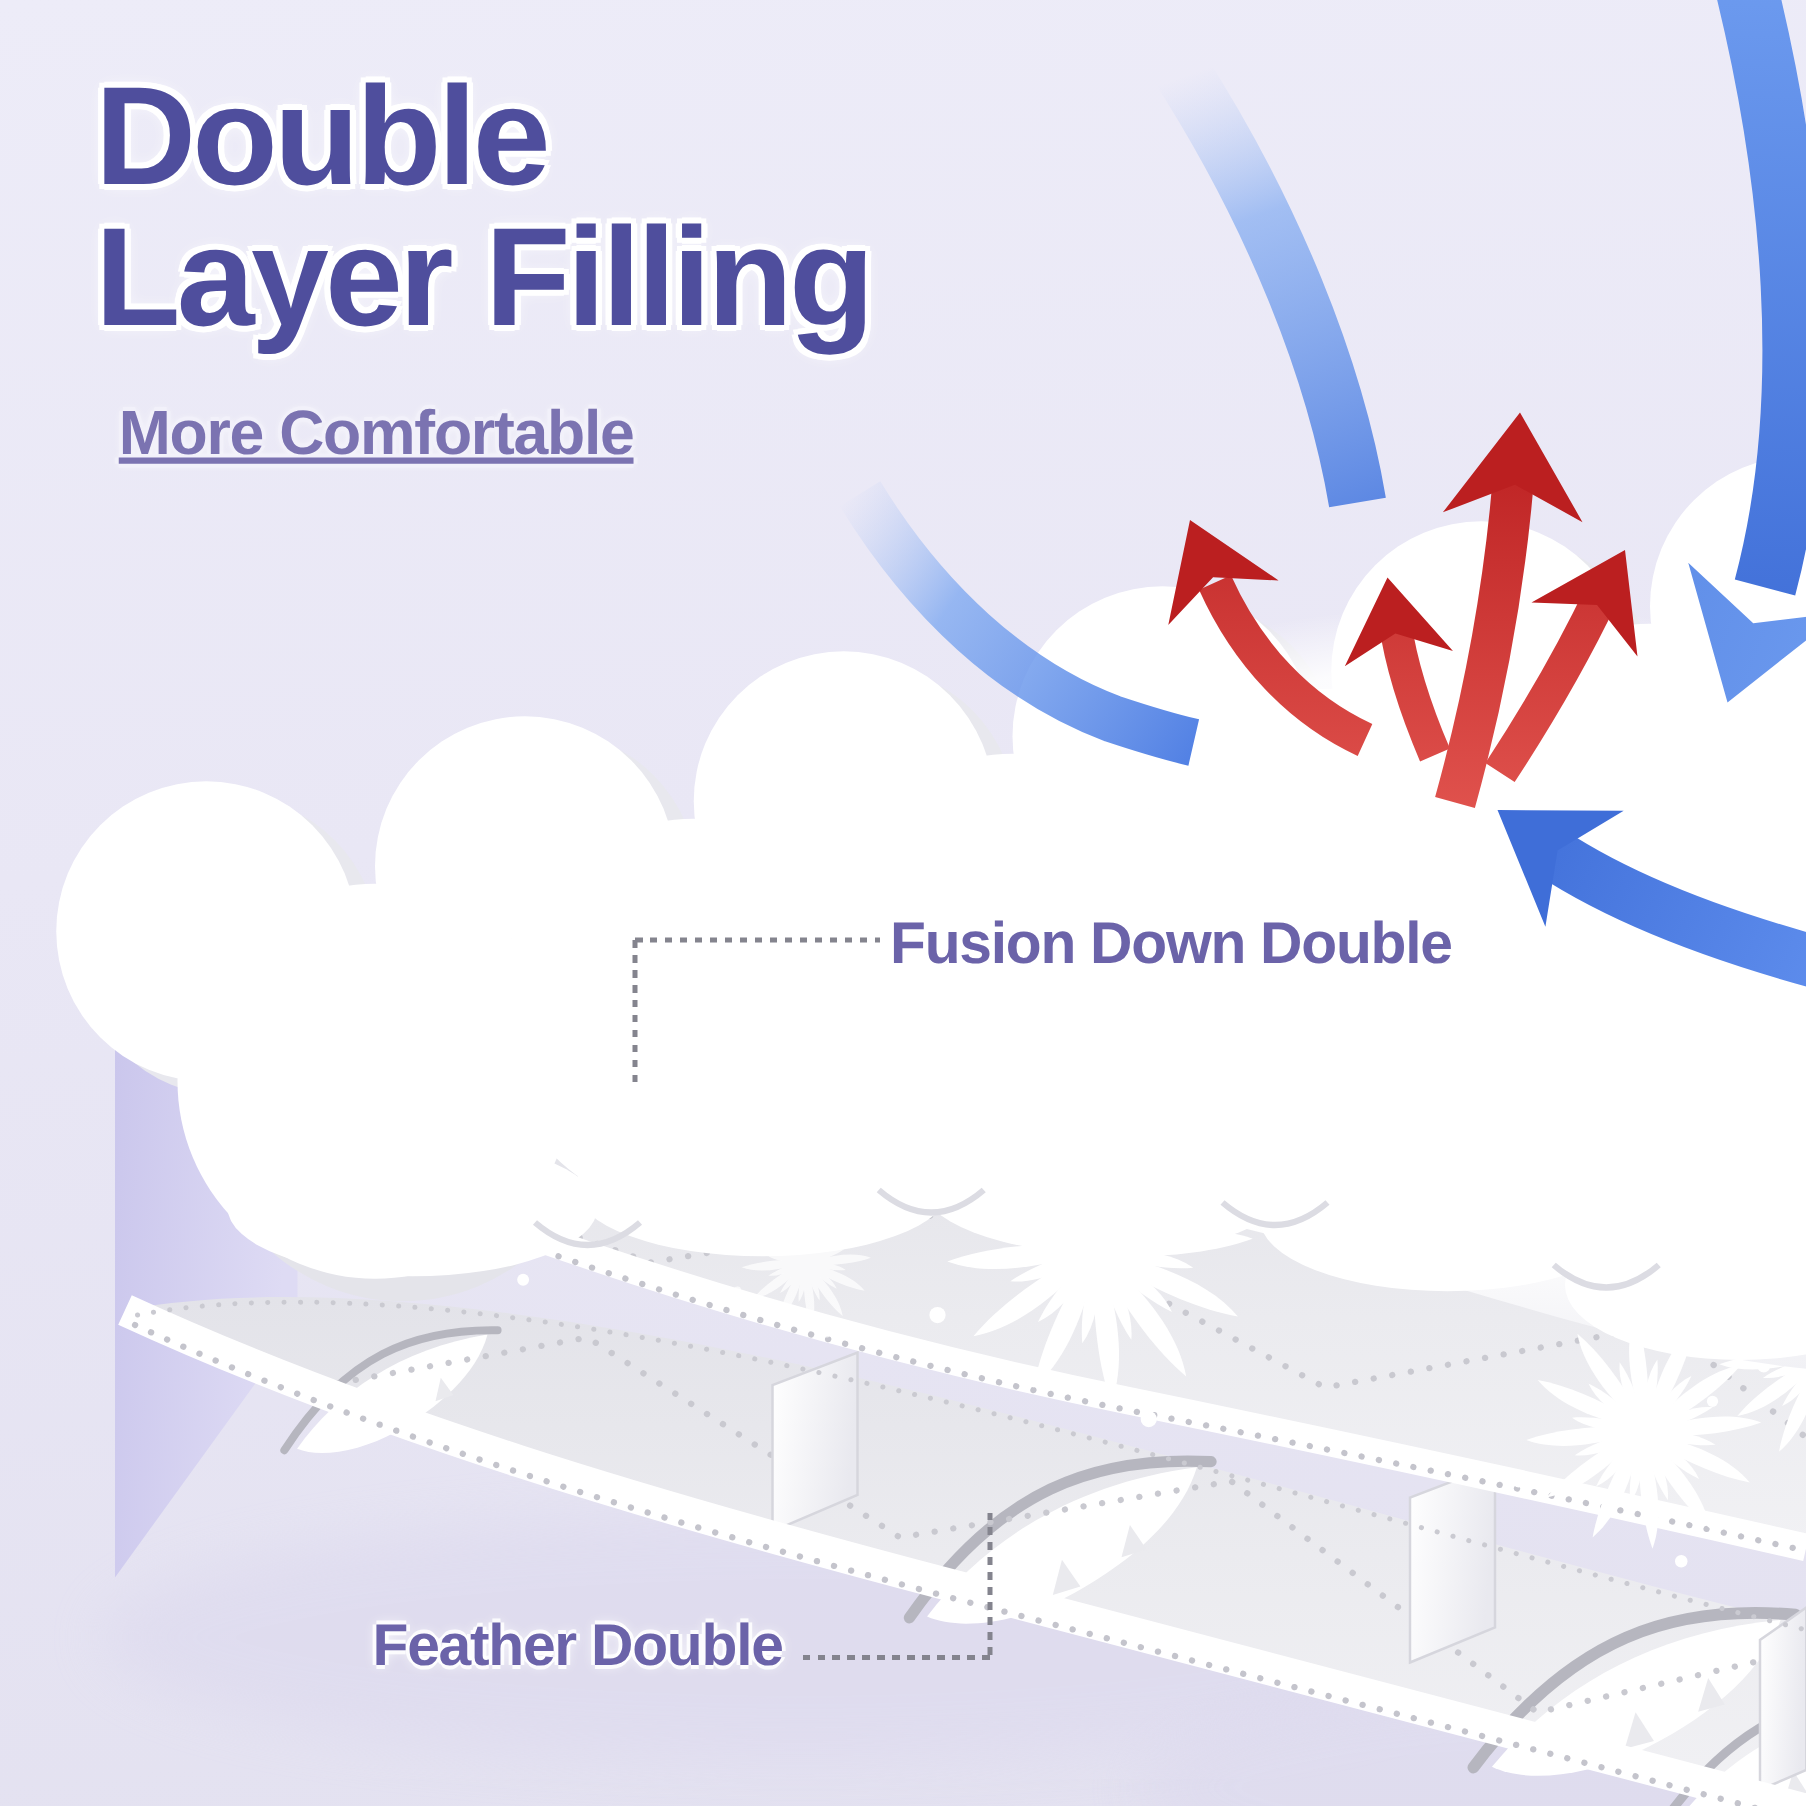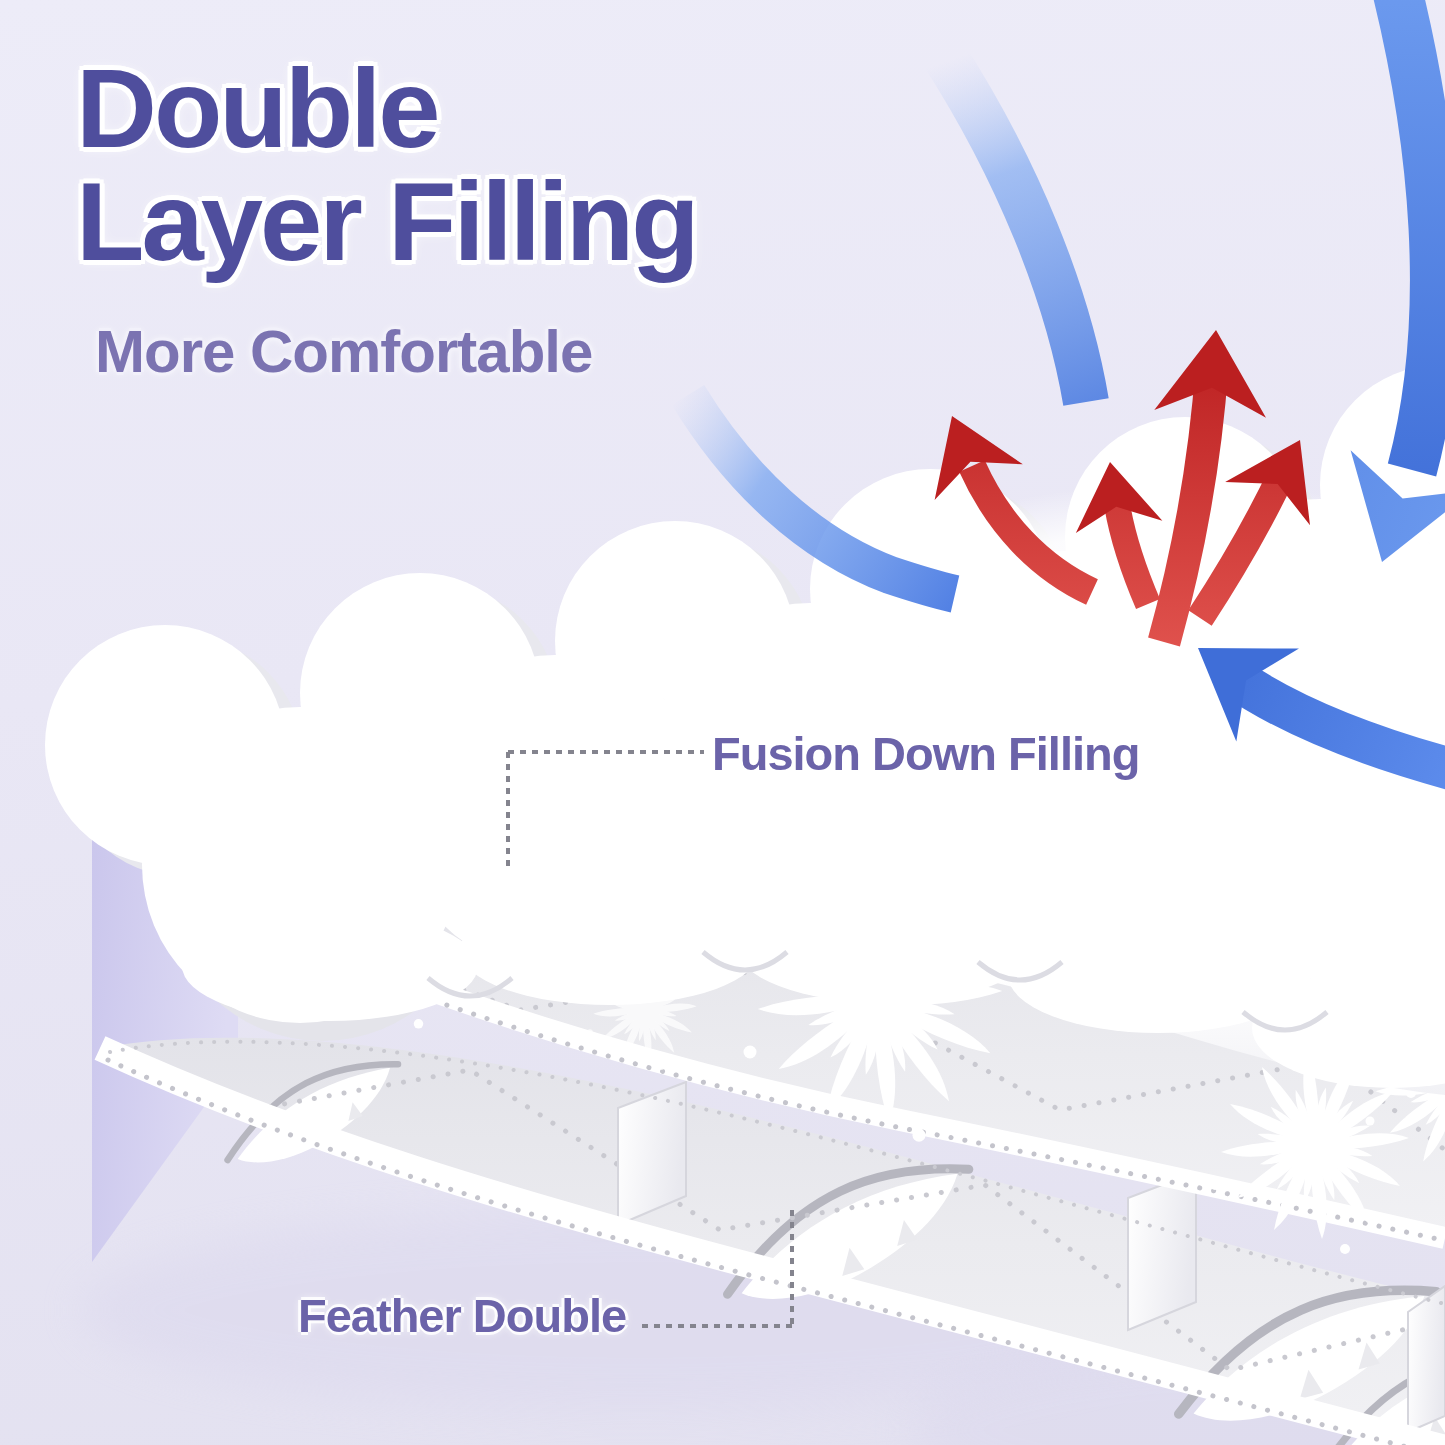--- a/index.html
+++ b/index.html
@@ -15,23 +15,24 @@
     left:76px;top:52px;
     font-size:112px;font-weight:700;line-height:1.01;letter-spacing:-3px;
     color:#4f4e9d;
     text-shadow:
       -5px 0 0 #fff,5px 0 0 #fff,0 -5px 0 #fff,0 5px 0 #fff,
       -4px -4px 0 #fff,4px 4px 0 #fff,-4px 4px 0 #fff,4px -4px 0 #fff,
       0 0 14px rgba(255,255,255,.9);
   }
   #subtitle{
     left:95px;top:318px;
-    font-size:60px;font-weight:600;line-height:1.12;letter-spacing:-1px;
+    font-size:50px;font-weight:600;line-height:1.12;letter-spacing:-1px;
     color:#7b73b1;
     text-shadow:-3px 0 0 #f2f1fa,3px 0 0 #f2f1fa,0 -3px 0 #f2f1fa,0 3px 0 #f2f1fa,0 0 8px #fff;
+    text-decoration:underline;
   }
   
   .callout{
     font-size:47px;font-weight:600;letter-spacing:-1px;color:#6b63a9;
     text-shadow:-3px 0 0 rgba(255,255,255,.85),3px 0 0 rgba(255,255,255,.85),
       0 -3px 0 rgba(255,255,255,.85),0 3px 0 rgba(255,255,255,.85),0 0 10px #fff;
     white-space:nowrap;
   }
   #label-fusion{left:712px;top:726px;}
   #label-feather{left:298px;top:1288px;}
@@ -283,19 +284,19 @@
     <div>Double</div>
     <div>Layer Filling</div>
   </div>
 
   <div id="subtitle" class="abs">
     <div>More Comfortable</div>
   </div>
 
   <div id="fusion-dash-h" class="abs dash-h"></div>
   <div id="fusion-dash-v" class="abs dash-v"></div>
-  <div id="label-fusion" class="abs callout">Fusion Down Filling</div>
+  <div id="label-fusion" class="abs callout">Fusion Down Double</div>
 
   <div id="feather-dash-h" class="abs dash-h"></div>
   <div id="feather-dash-v" class="abs dash-v"></div>
   <div id="label-feather" class="abs callout">Feather Double</div>
 
 </div>
 
 </body></html>

